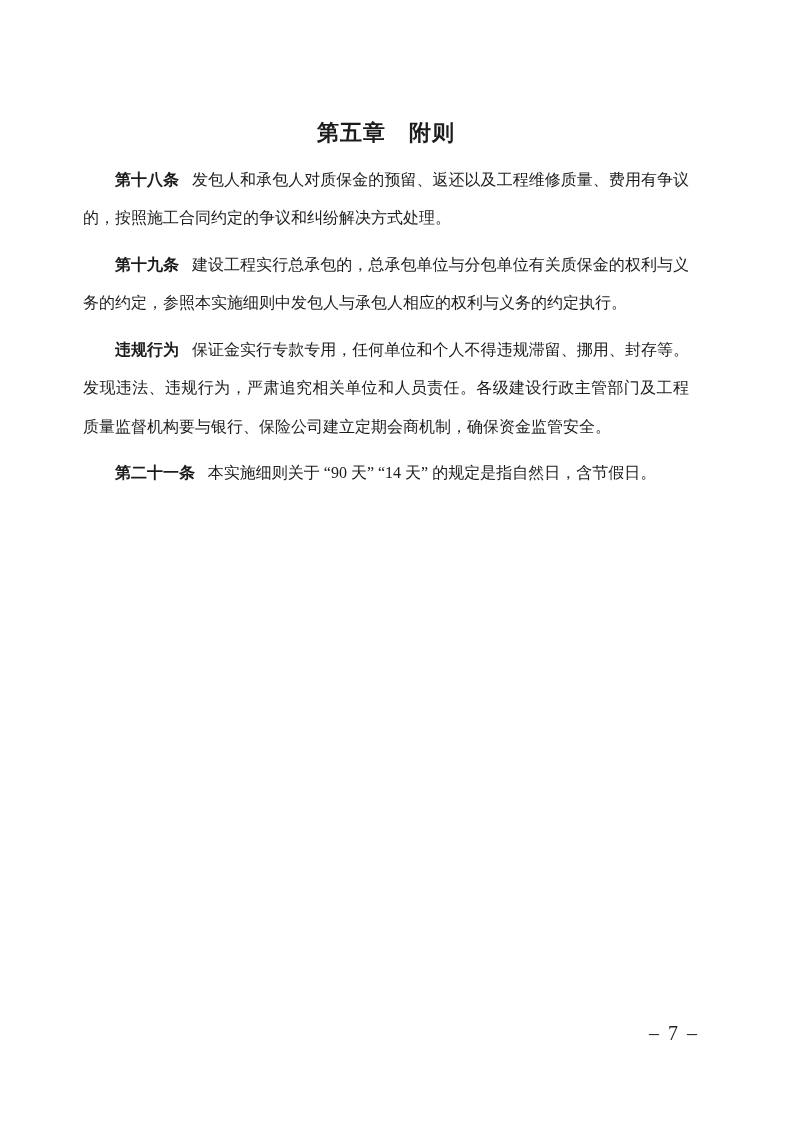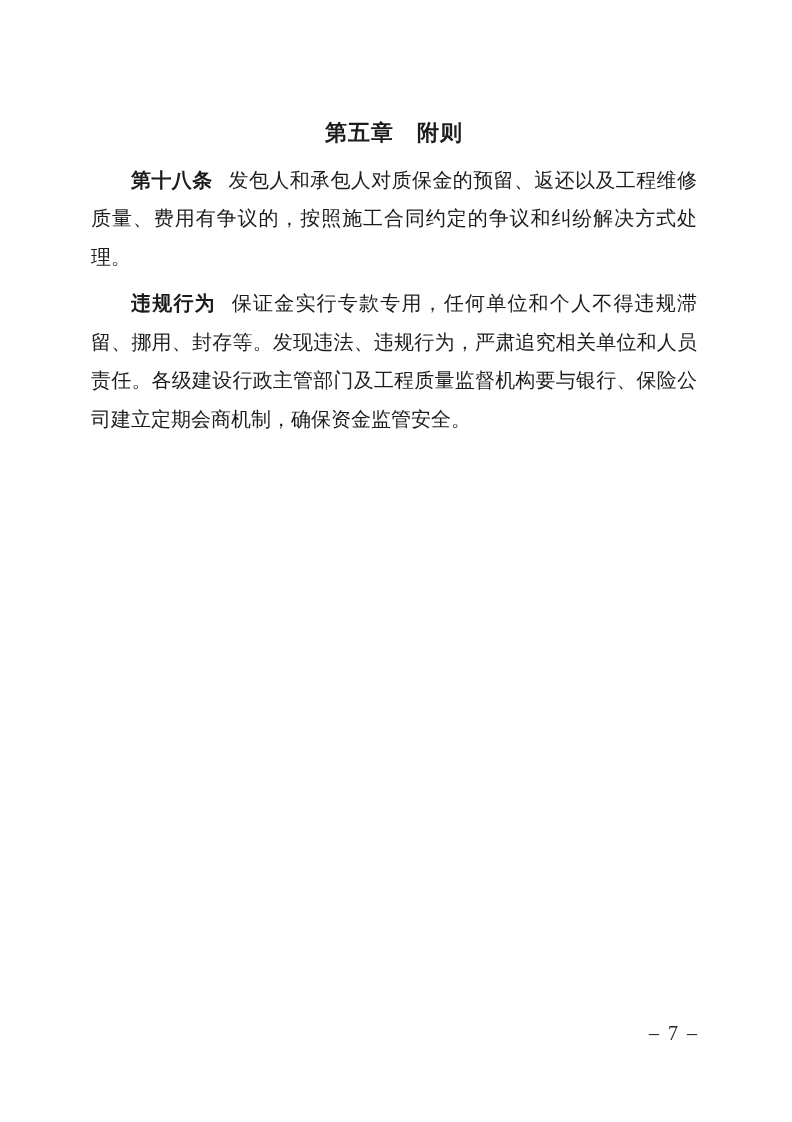--- a/index.html
+++ b/index.html
@@ -11,34 +11,34 @@
     position: relative;
     width: 792px;
     height: 1122px;
     background: #ffffff;
     overflow: hidden;
     font-family: "Liberation Serif", "DejaVu Serif", serif;
     color: #1c1c1c;
   }
   .content {
     position: absolute;
-    left: 91px;
+    left: 83px;
     top: 114px;
     width: 606px;
   }
   .chapter-title {
     font-size: 22px;
     line-height: 38.5px;
     font-weight: bold;
     text-align: center;
     margin: 0 0 8px 0;
     letter-spacing: 1px;
   }
   p.para {
-    font-size: 20px;
+    font-size: 16px;
     line-height: 38.5px;
     margin: 0 0 8px 0;
     text-indent: 2em;
     text-align: justify;
     word-break: break-all;
   }
   p.para .term {
     font-weight: bold;
     margin-right: 0.8em;
   }
@@ -59,22 +59,24 @@
 </head>
 <body>
 
 <div class="page">
   <div class="content">
 
     <h1 class="chapter-title">第五章　附则</h1>
 
     <p class="para"><span class="term">第十八条</span><span>发包人和承包人对质保金的预留、返还以及工程维修质量、费用有争议的，按照施工合同约定的争议和纠纷解决方式处理。</span></p>
 
+    <p class="para"><span class="term">第十九条</span><span>建设工程实行总承包的，总承包单位与分包单位有关质保金的权利与义务的约定，参照本实施细则中发包人与承包人相应的权利与义务的约定执行。</span></p>
 
 
     <p class="para"><span class="term">违规行为</span><span>保证金实行专款专用，任何单位和个人不得违规滞留、挪用、封存等。发现违法、违规行为，严肃追究相关单位和人员责任。各级建设行政主管部门及工程质量监督机构要与银行、保险公司建立定期会商机制，确保资金监管安全。</span></p>
 
+    <p class="para"><span class="term">第二十一条</span><span>本实施细则关于 “90 天” “14 天” 的规定是指自然日，含节假日。</span></p>
 
 
   </div>
 
   <div class="page-number">– 7 –</div>
 </div>
 
 </body></html>

